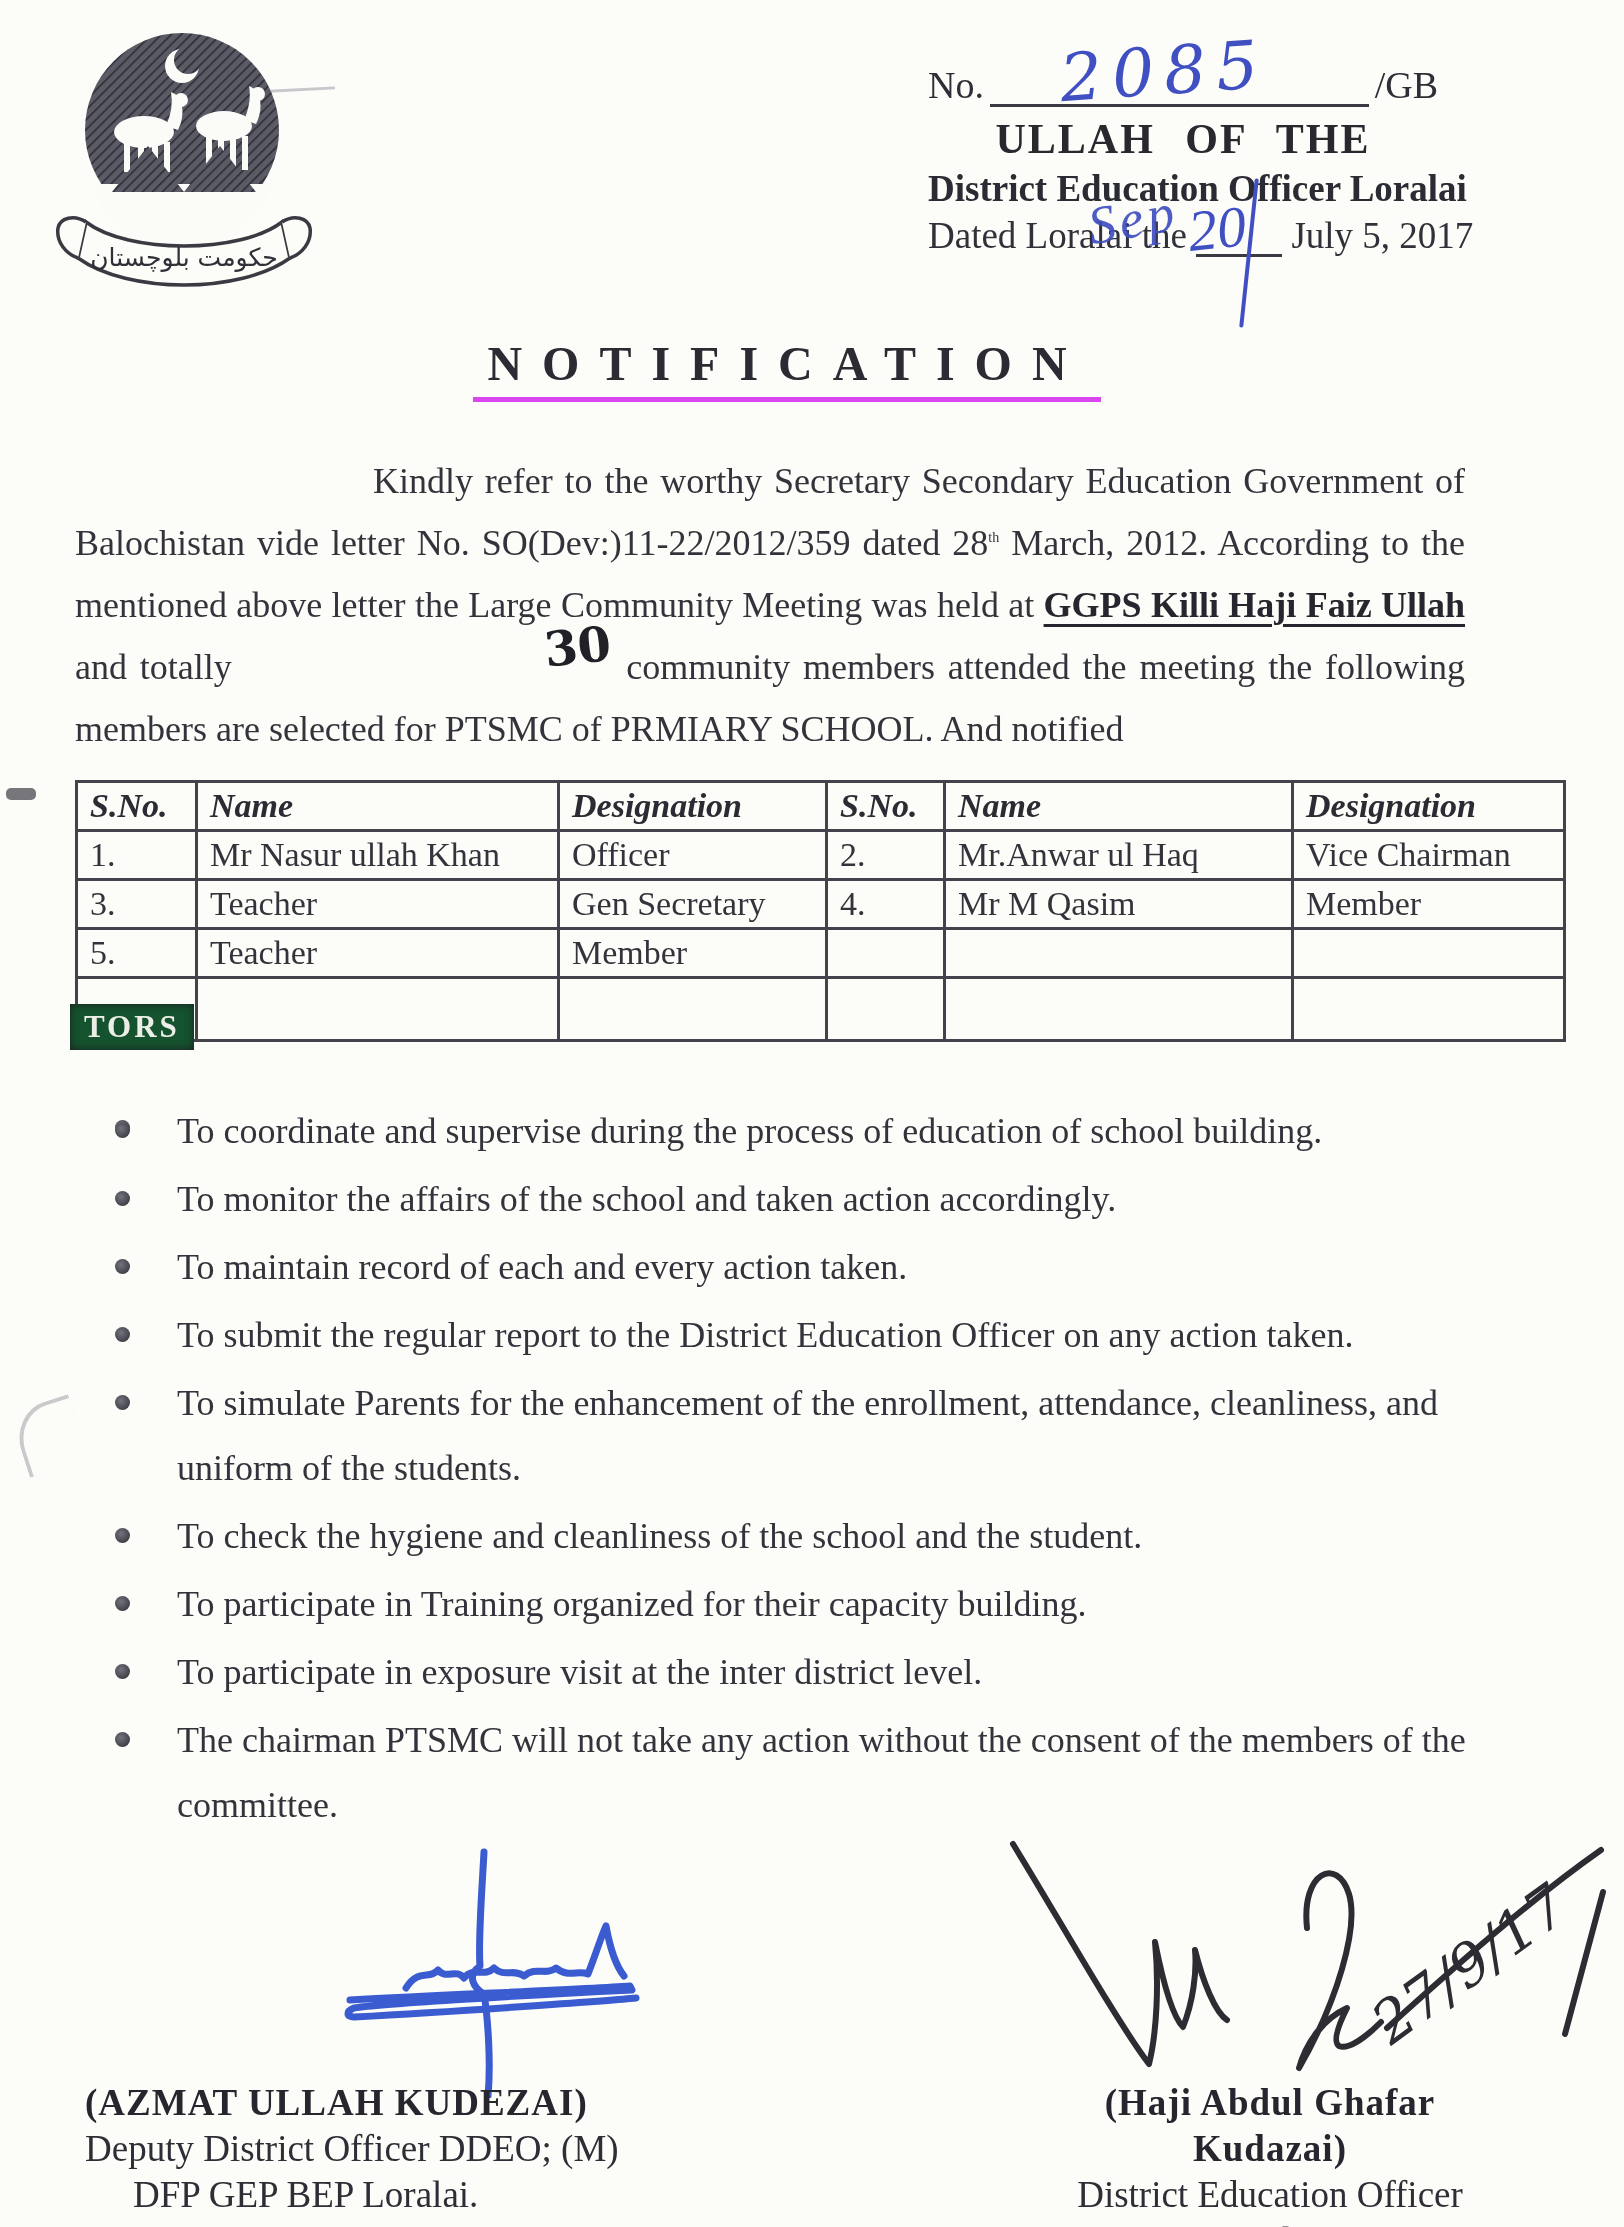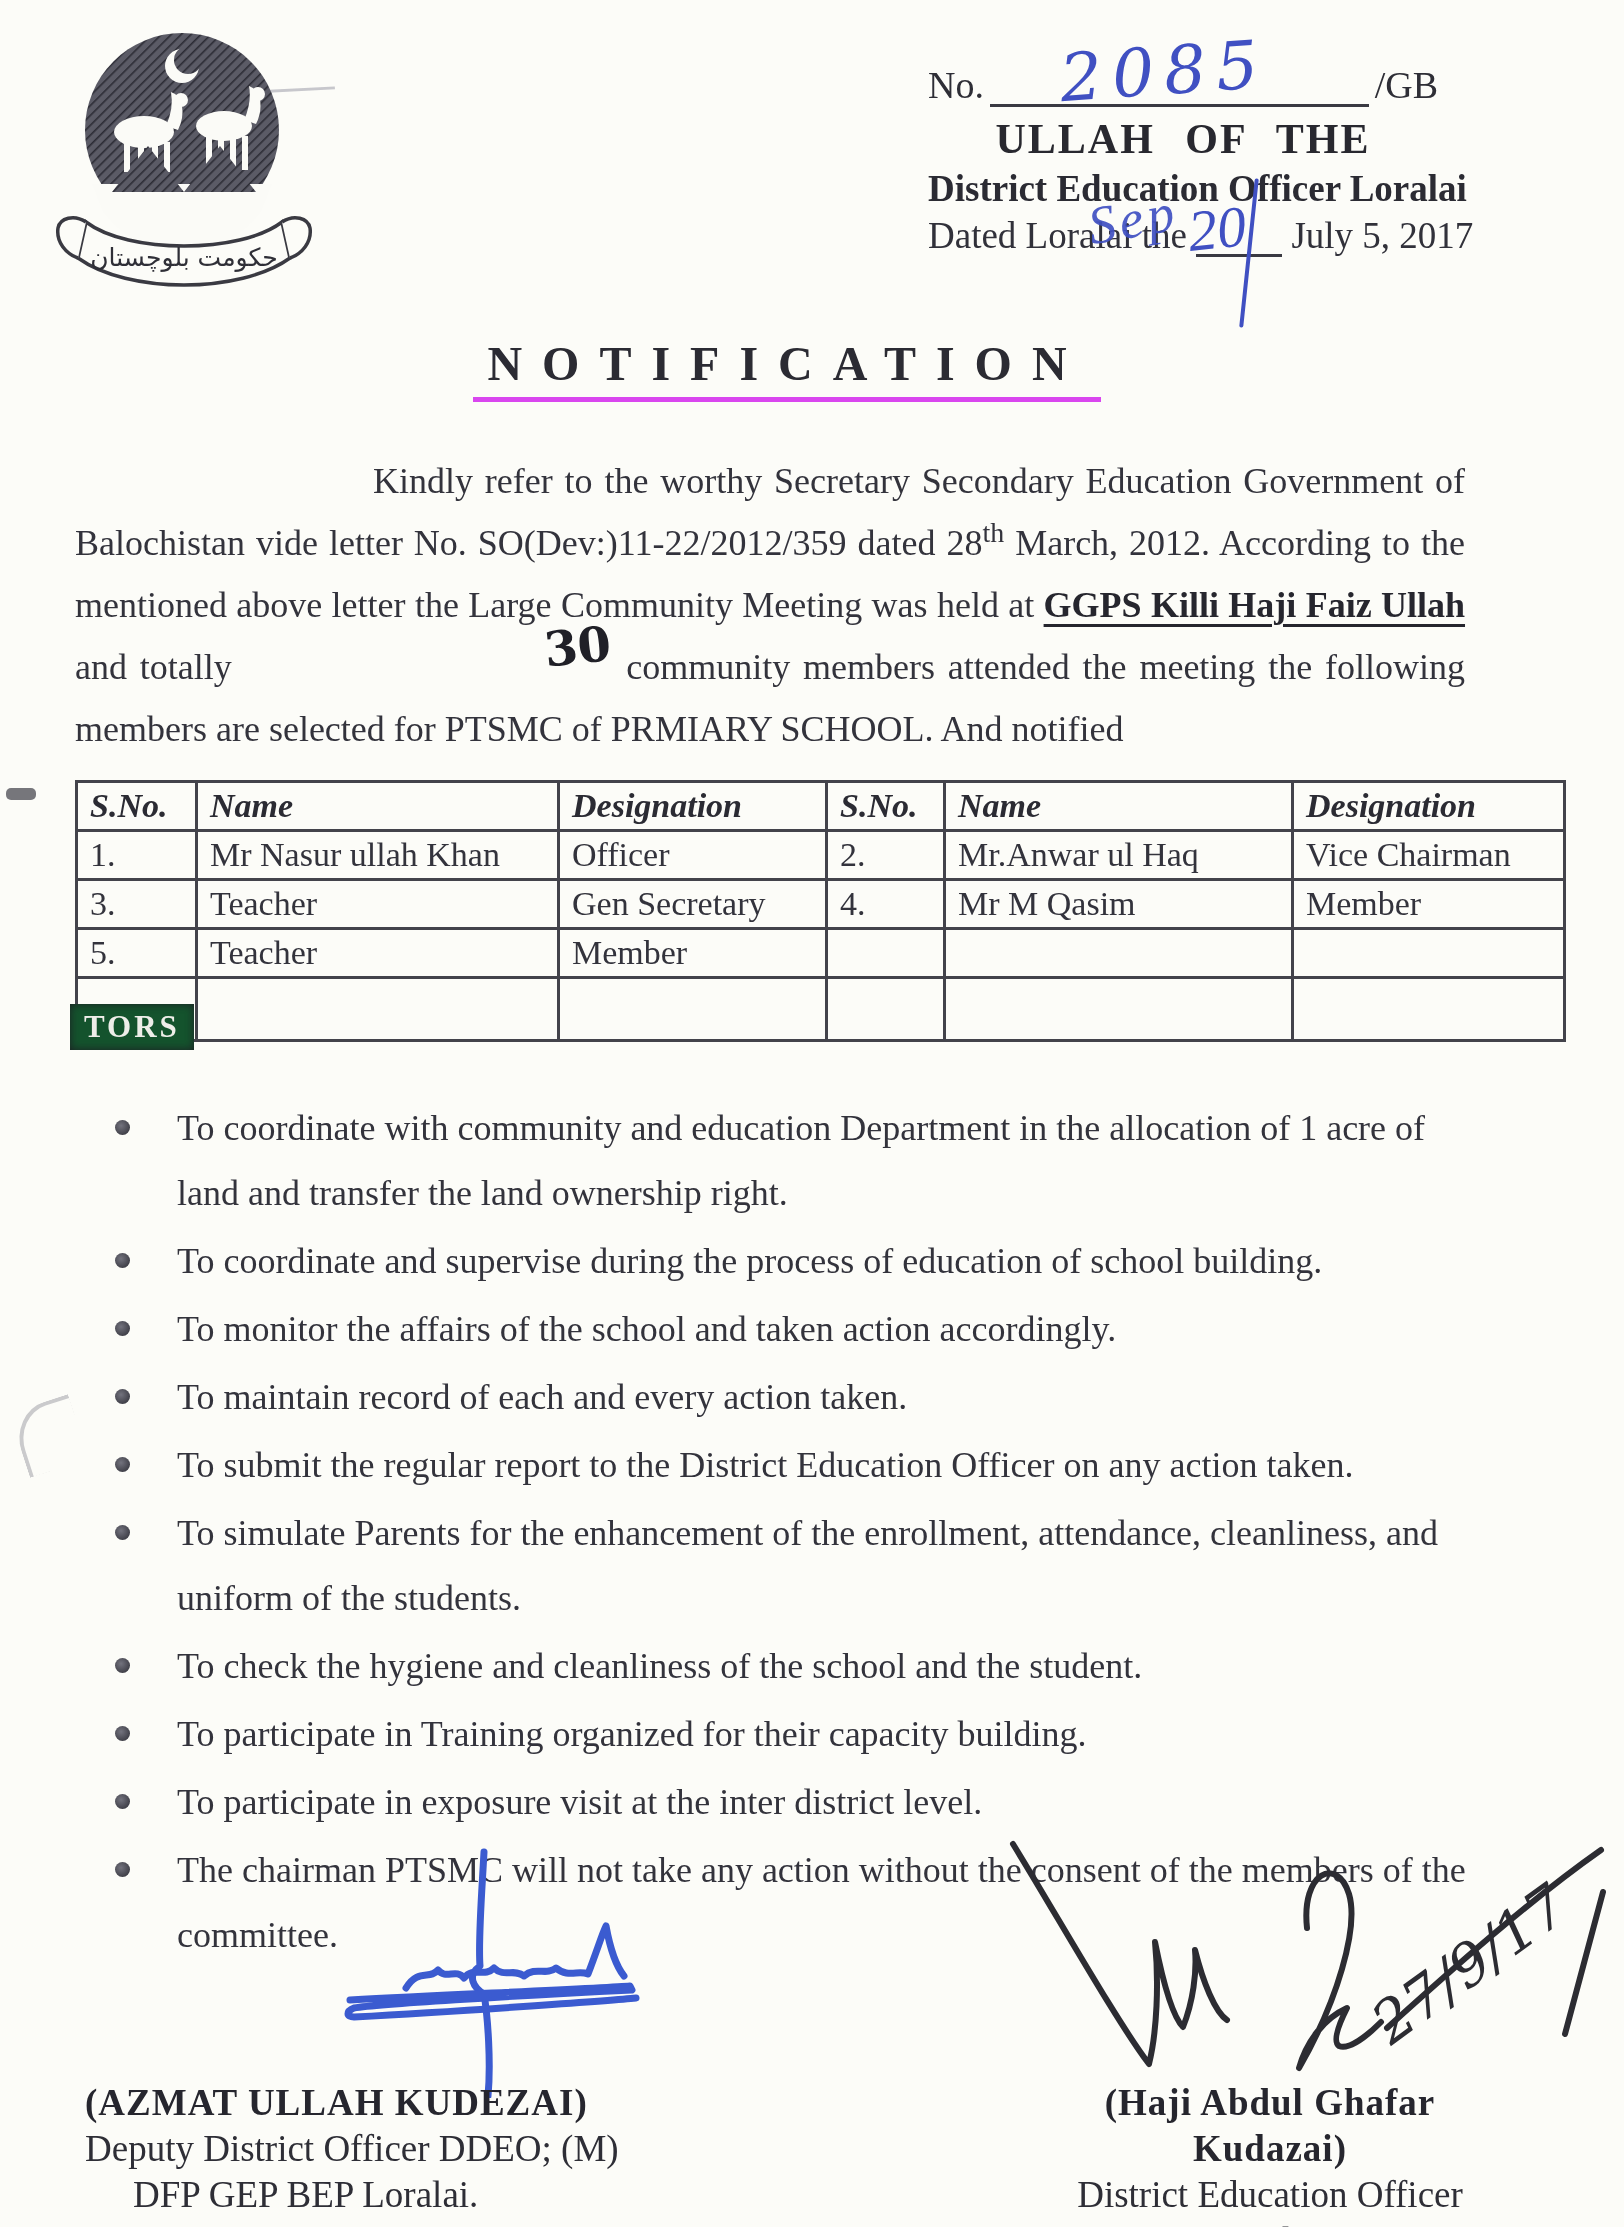--- a/index.html
+++ b/index.html
@@ -31,21 +31,21 @@
   
   .title-wrap{position:absolute;top:336px;left:0;width:100%;text-align:center;}
   .title{
     display:inline-block;font-size:48px;font-weight:bold;letter-spacing:20px;
     border-bottom:5px solid #d946ef;padding:0 14px 6px;transform:translateX(-25px);color:#2b2b33;
   }
   
   .para{position:absolute;left:75px;top:450px;width:1390px;font-size:36px;line-height:62px;
     text-align:justify;text-indent:298px;color:#33333c;}
   .seg{white-space:pre-wrap;}
-  .seg.sup{vertical-align:super;font-size:28px;line-height:0;}
+  .seg.sup{vertical-align:super;font-size:14px;line-height:0;}
   .seg.bold-underline{font-weight:bold;color:#26262e;text-decoration:underline;text-decoration-thickness:3px;text-underline-offset:7px;}
   .seg.handwritten{font-weight:bold;font-size:48px;display:inline-block;transform:rotate(-6deg);
     line-height:0;margin:0 2px;color:#202027;font-family:"DejaVu Serif",serif;}
   
   .members-table{position:absolute;left:75px;top:780px;width:1488px;border-collapse:collapse;
     font-size:34px;table-layout:fixed;color:#33333c;}
   .members-table th,.members-table td{border:3px solid #43434b;padding:1px 12px;height:44px;
     text-align:left;overflow:hidden;white-space:nowrap;}
   .members-table th{font-weight:bold;font-style:italic;color:#2b2b33;}
   .members-table tr:last-child td{height:58px;}
@@ -208,21 +208,21 @@
           <td></td>
           <td></td>
           <td></td>
           <td></td>
         </tr>
       </tbody>
   </table>
 
   <div class="tors-badge">TORS</div>
   <ul class="tor-list">
-      <li class="tor-item"><span class="bullet"></span><span>To coordinate with community and education Department in the allocation of 1 acre of land and transfer the land ownership right.</span></li>
+      <li class="tor-item"><span class="bullet"></span></li>
       <li class="tor-item"><span class="bullet"></span><span>To coordinate and supervise during the process of education of school building.</span></li>
       <li class="tor-item"><span class="bullet"></span><span>To monitor the affairs of the school and taken action accordingly.</span></li>
       <li class="tor-item"><span class="bullet"></span><span>To maintain record of each and every action taken.</span></li>
       <li class="tor-item"><span class="bullet"></span><span>To submit the regular report to the District Education Officer on any action taken.</span></li>
       <li class="tor-item"><span class="bullet"></span><span>To simulate Parents for the enhancement of the enrollment, attendance, cleanliness, and uniform of the students.</span></li>
       <li class="tor-item"><span class="bullet"></span><span>To check the hygiene and cleanliness of the school and the student.</span></li>
       <li class="tor-item"><span class="bullet"></span><span>To participate in Training organized for their capacity building.</span></li>
       <li class="tor-item"><span class="bullet"></span><span>To participate in exposure visit at the inter district level.</span></li>
       <li class="tor-item"><span class="bullet"></span><span>The chairman PTSMC will not take any action without the consent of the members of the committee.</span></li>
     </ul>

